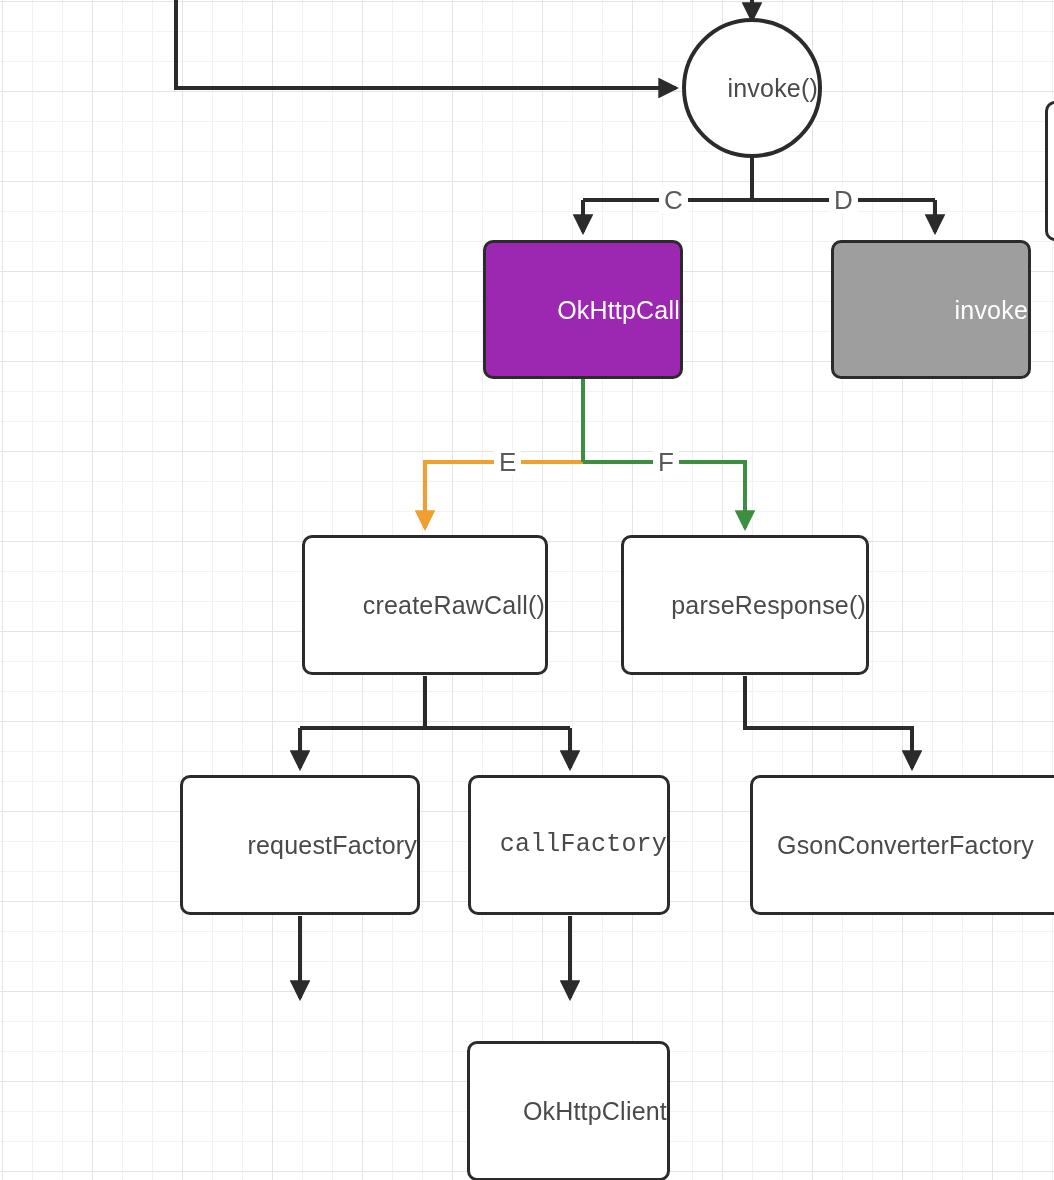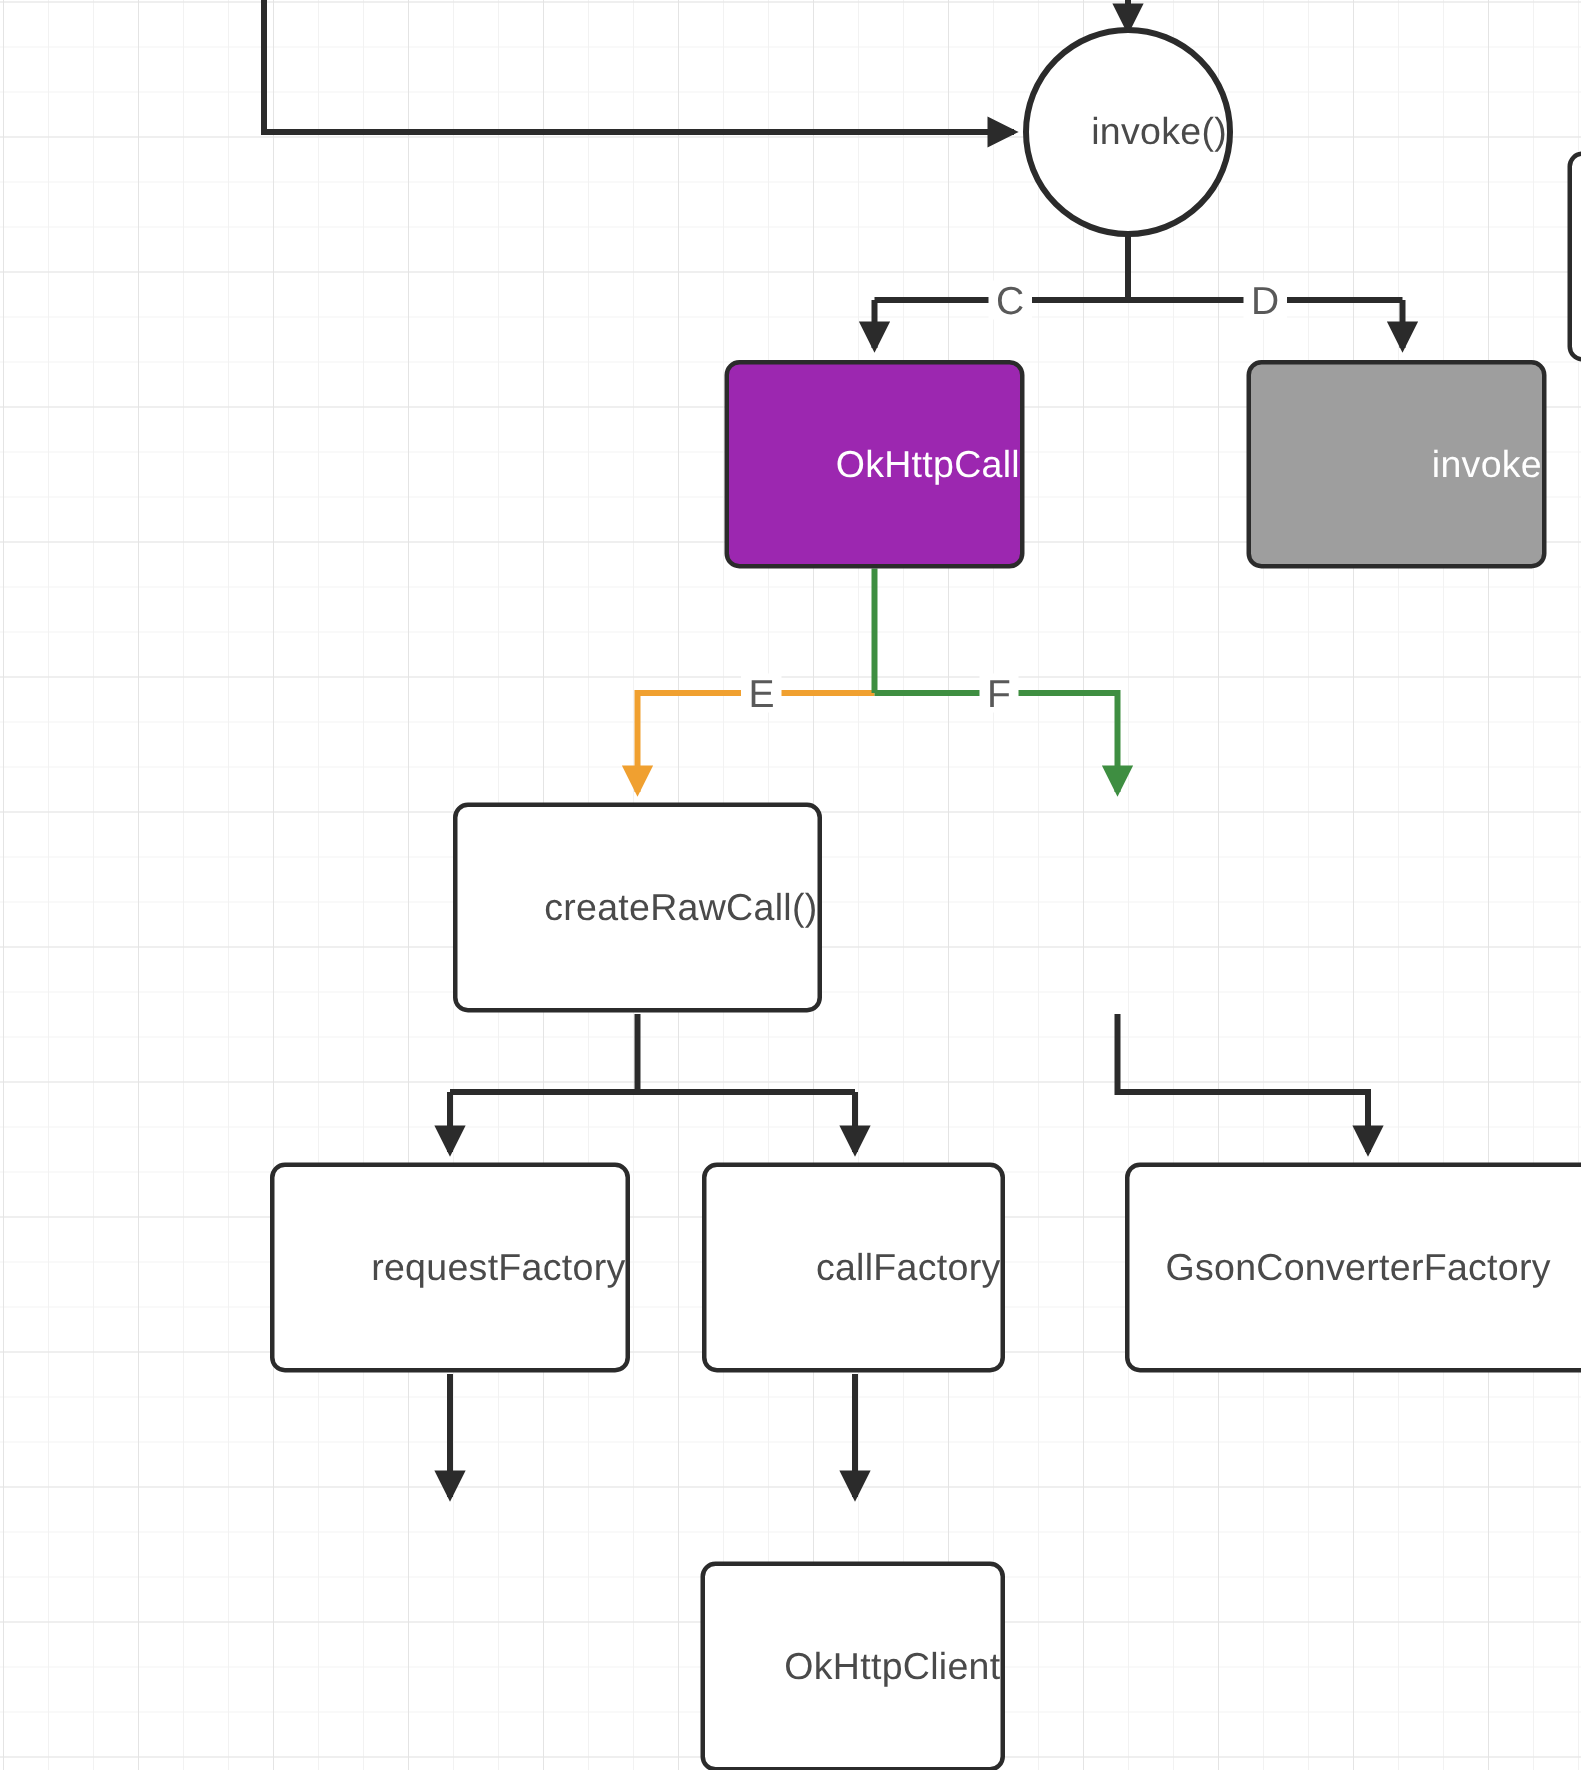--- a/index.html
+++ b/index.html
@@ -134,26 +134,29 @@
   </div>
 
   <div class="node filled-gray" style="left:831px; top:240px; width:200px; height:139px;">
     <span>invoke</span>
   </div>
 
   <div class="node" style="left:302px; top:535px; width:246px; height:140px;">
     <span>createRawCall()</span>
   </div>
 
+  <div class="node" style="left:621px; top:535px; width:248px; height:140px;">
+    <span>parseResponse()</span>
+  </div>
 
   <div class="node" style="left:180px; top:775px; width:240px; height:140px;">
     <span>requestFactory</span>
   </div>
 
-  <div class="node" style="left:468px; top:775px; width:202px; height:140px;">
+  <div class="node" style="left:468px; top:775px; width:202px; height:140px;font-family:Liberation Mono, monospace;">
     <span>callFactory</span>
   </div>
 
   <div class="node" style="left:750px; top:775px; width:330px; height:140px; justify-content:flex-start; padding-left:24px;">
     <span>GsonConverterFactory</span>
   </div>
 
 
   <div class="node" style="left:467px; top:1005px; width:203px; height:140px;margin-top:36px;">
     <span>OkHttpClient</span>

